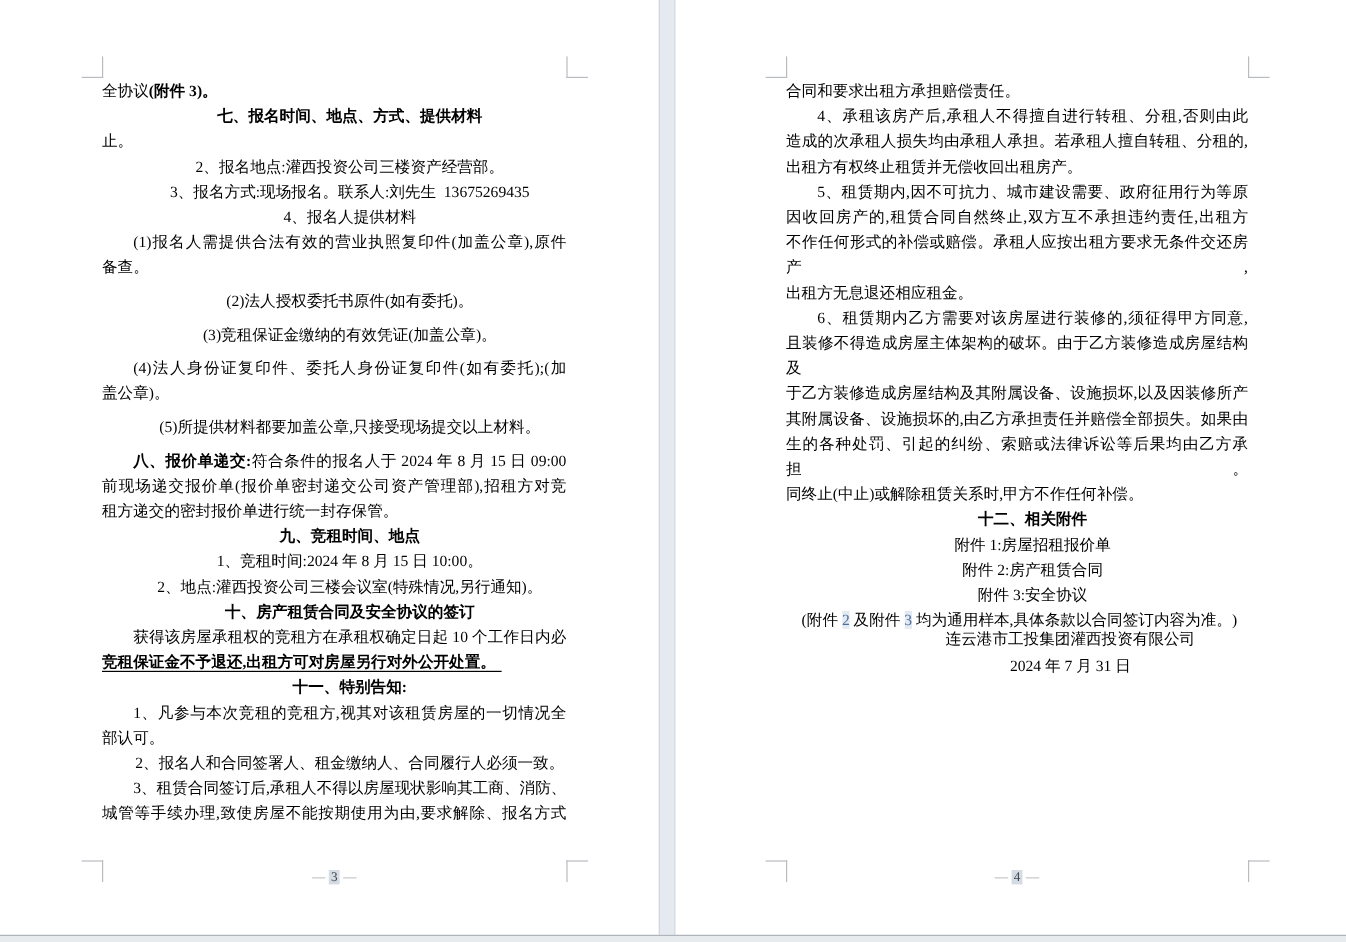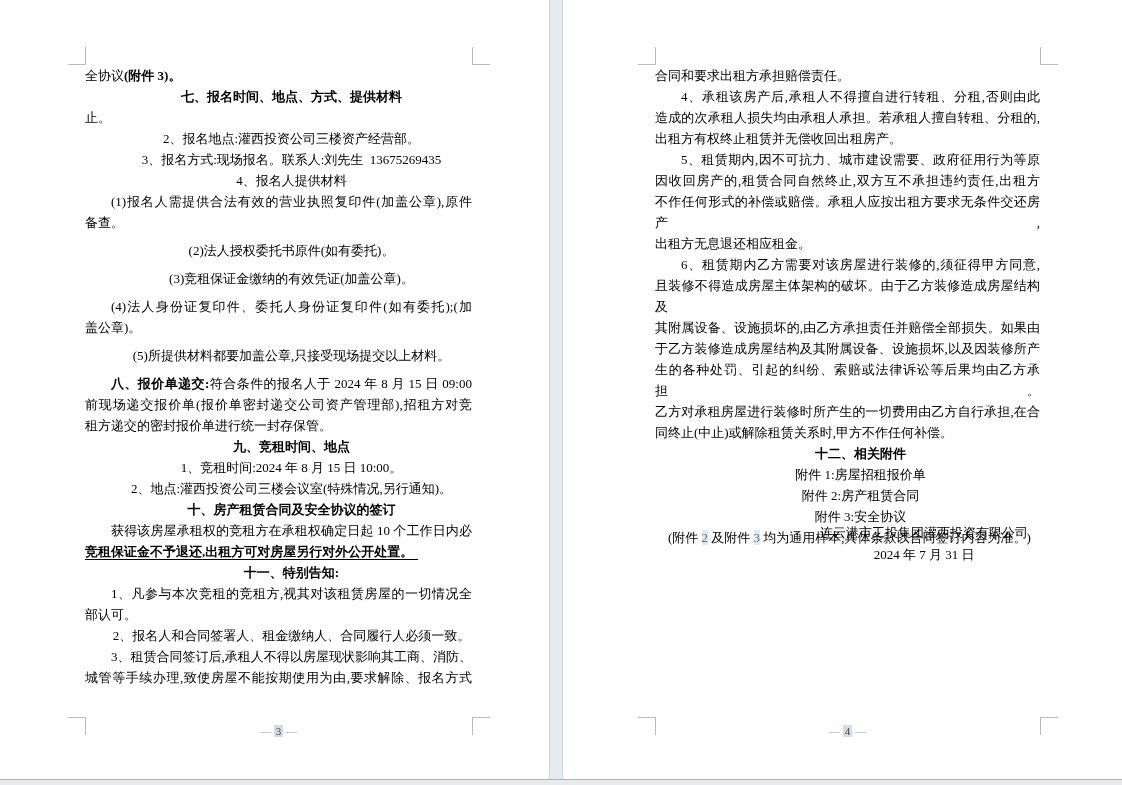--- a/index.html
+++ b/index.html
@@ -56,21 +56,21 @@
   .footer{
     position:absolute;top:724px;text-align:center;
     font-size:11px;line-height:14px;color:#9aa0a6;
   }
   .page-left  .footer{left:85px;width:387px;}
   .page-right .footer{left:92px;width:385px;}
   .footer .pn-num{background:#d4dbe2;color:#3f454d;padding:0 2px;}
   .footer .pn-dash{color:#9aa0a6;}
 
   .signature{
-    position:absolute;top:522px;left:108px;width:385px;
+    position:absolute;top:522px;left:76px;width:385px;
     text-align:right;padding-right:28px;box-sizing:border-box;
   }
   .signature .inner{display:inline-block;text-align:center;font-size:13px;line-height:22px;}
 </style>
 </head>
 <body>
 
 <div class="page page-left">
   <div class="crop tl"></div>
   <div class="crop tr" style="left:472px;margin-left:0;"></div>
@@ -120,24 +120,23 @@
       <div class="line"><span>合同和要求出租方承担赔偿责任。</span></div>
       <div class="line indent j"><span>4、承租该房产后,承租人不得擅自进行转租、分租,否则由此</span></div>
       <div class="line j"><span>造成的次承租人损失均由承租人承担。若承租人擅自转租、分租的,</span></div>
       <div class="line"><span>出租方有权终止租赁并无偿收回出租房产。</span></div>
       <div class="line indent j"><span>5、租赁期内,因不可抗力、城市建设需要、政府征用行为等原</span></div>
       <div class="line j"><span>因收回房产的,租赁合同自然终止,双方互不承担违约责任,出租方</span></div>
       <div class="line j"><span>不作任何形式的补偿或赔偿。承租人应按出租方要求无条件交还房产,</span></div>
       <div class="line"><span>出租方无息退还相应租金。</span></div>
       <div class="line indent j"><span>6、租赁期内乙方需要对该房屋进行装修的,须征得甲方同意,</span></div>
       <div class="line j"><span>且装修不得造成房屋主体架构的破坏。由于乙方装修造成房屋结构及</span></div>
+      <div class="line j"><span>于乙方装修造成房屋结构及其附属设备、设施损坏,以及因装修所产</span></div>
       <div class="line j"><span>其附属设备、设施损坏的,由乙方承担责任并赔偿全部损失。如果由</span></div>
-      <div class="line j"><span>于乙方装修造成房屋结构及其附属设备、设施损坏,以及因装修所产</span></div>
       <div class="line j"><span>生的各种处罚、引起的纠纷、索赔或法律诉讼等后果均由乙方承担。</span></div>
-      <div class="line j"><span>乙方对承租房屋进行装修时所产生的一切费用由乙方自行承担,在合</span></div>
       <div class="line"><span>同终止(中止)或解除租赁关系时,甲方不作任何补偿。</span></div>
       <div class="line indent"><span class="b">十二、相关附件</span></div>
       <div class="line indent"><span>附件 1:房屋招租报价单</span></div>
       <div class="line indent"><span>附件 2:房产租赁合同</span></div>
       <div class="line indent"><span>附件 3:安全协议</span></div>
       <div class="line indent-sm"><span>(附件 </span><span class="f">2</span><span> 及附件 </span><span class="f">3</span><span> 均为通用样本,具体条款以合同签订内容为准。)</span></div>
     </div>
   <div class="signature">
     <div class="inner">
       <div>连云港市工投集团灌西投资有限公司</div>

